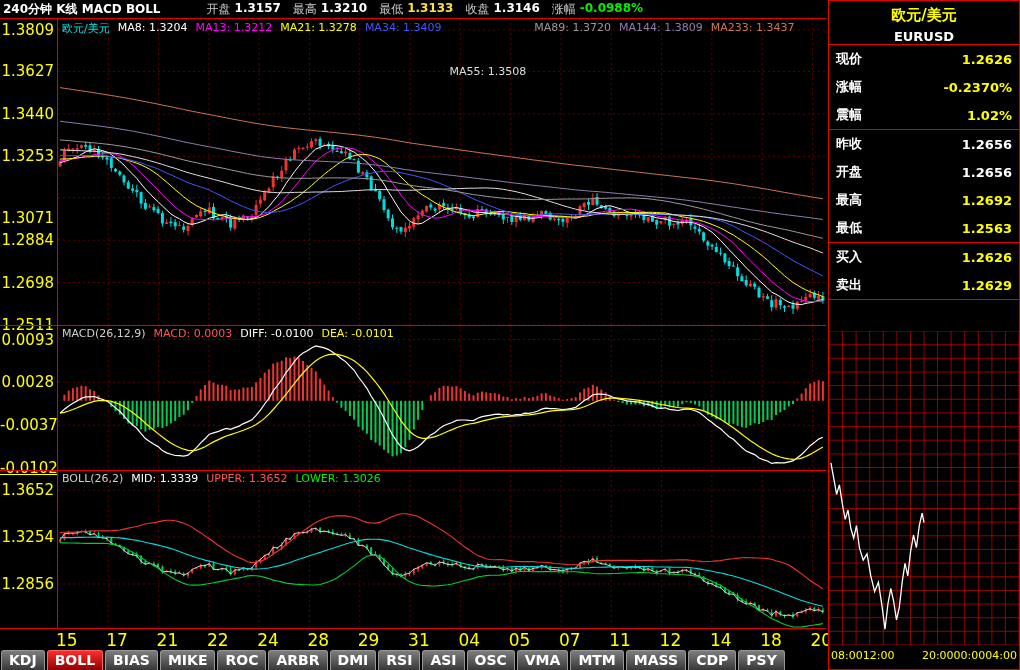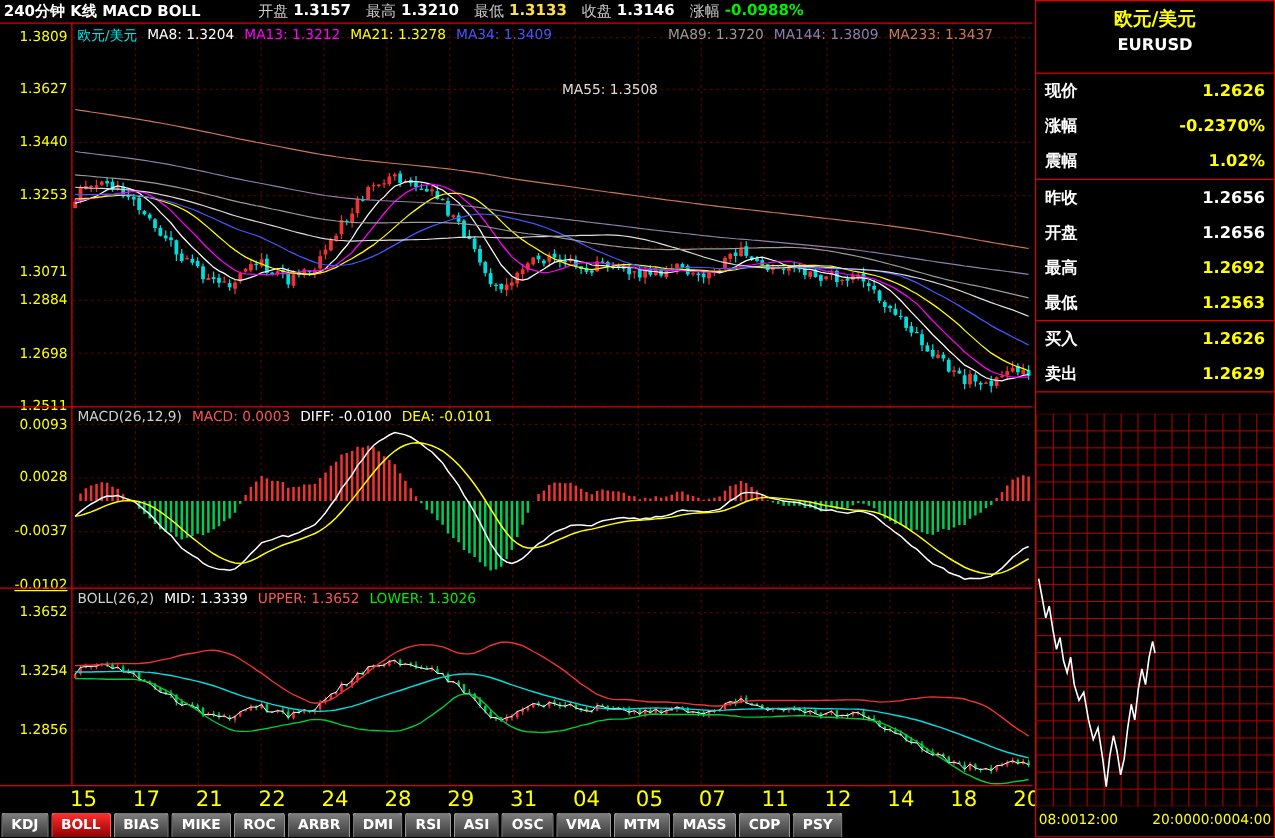--- a/index.html
+++ b/index.html
@@ -6,34 +6,34 @@
   html,body{background:#000;}
   body{font-family:"DejaVu Sans","Liberation Sans",sans-serif;}
   #screen{position:relative;width:1020px;height:670px;background:#000;overflow:hidden;}
   .topbar{position:absolute;left:0;top:0;width:828px;height:18px;display:flex;align-items:center;font-size:12px;color:#fff;}
   .topbar .title{font-weight:bold;margin-left:3px;white-space:nowrap;}
   .stats{display:flex;margin-left:46px;gap:12px;white-space:nowrap;}
   .stat{display:flex;gap:4px;}
   .stat .sl{color:#c8c8c8;}
   .stat .sv{font-weight:bold;}
   .redline{position:absolute;background:#e00000;}
-  .ylab{position:absolute;left:0;width:54px;text-align:right;color:#ffff00;font-size:11px;line-height:12px;}
+  .ylab{position:absolute;left:0;width:54px;text-align:right;color:#ffff00;font-size:15px;line-height:12px;}
   .xlab{position:absolute;top:630px;color:#ffff00;font-size:17px;}
   .panelab{position:absolute;display:flex;gap:8px;font-size:11px;white-space:nowrap;z-index:5;}
   svg{position:absolute;display:block;}
   .qpanel{position:absolute;left:828px;top:0;width:192px;height:670px;background:#000;border:1px solid #e00000;}
   .qname{margin-top:5px;text-align:center;color:#ffff00;font-size:15px;font-weight:bold;}
-  .qsym{margin-top:4px;margin-bottom:14px;text-align:center;color:#fff;font-size:13px;font-weight:bold;}
+  .qsym{margin-top:4px;margin-bottom:0;text-align:center;color:#fff;font-size:13px;font-weight:bold;}
   .qsep{height:1px;background:#e00000;}
   .qrow{display:flex;justify-content:space-between;align-items:center;height:28px;padding:0 7px;font-size:13px;}
   .qlabel{color:#fff;font-weight:bold;}
   .qvalue{font-weight:bold;}
   .timelabels{position:absolute;left:2px;top:648px;width:186px;display:flex;justify-content:space-between;color:#ffff00;font-size:11px;}
   .tabbar{position:absolute;left:1px;top:648px;height:22px;display:flex;align-items:flex-end;}
-  .tab{height:20px;line-height:18px;padding:0 7px;margin-right:2px;background:linear-gradient(#7d7d7d,#383838);border:1px solid #979797;border-bottom:none;border-radius:3px 3px 0 0;color:#fff;font-size:11px;font-weight:bold;cursor:pointer;}
+  .tab{height:20px;line-height:18px;padding:0 7px;margin-right:2px;background:linear-gradient(#7d7d7d,#383838);border:1px solid #979797;border-bottom:none;border-radius:3px 3px 0 0;color:#fff;font-size:14px;font-weight:bold;cursor:pointer;}
   .tab.active{background:linear-gradient(#ff2d2d,#8f0000);border-color:#ff6060;}
 </style>
 </head>
 <body>
 
 <div id="screen">
 
   <div class="topbar">
     <span class="title">240分钟 K线 MACD BOLL</span>
     <div class="stats">

